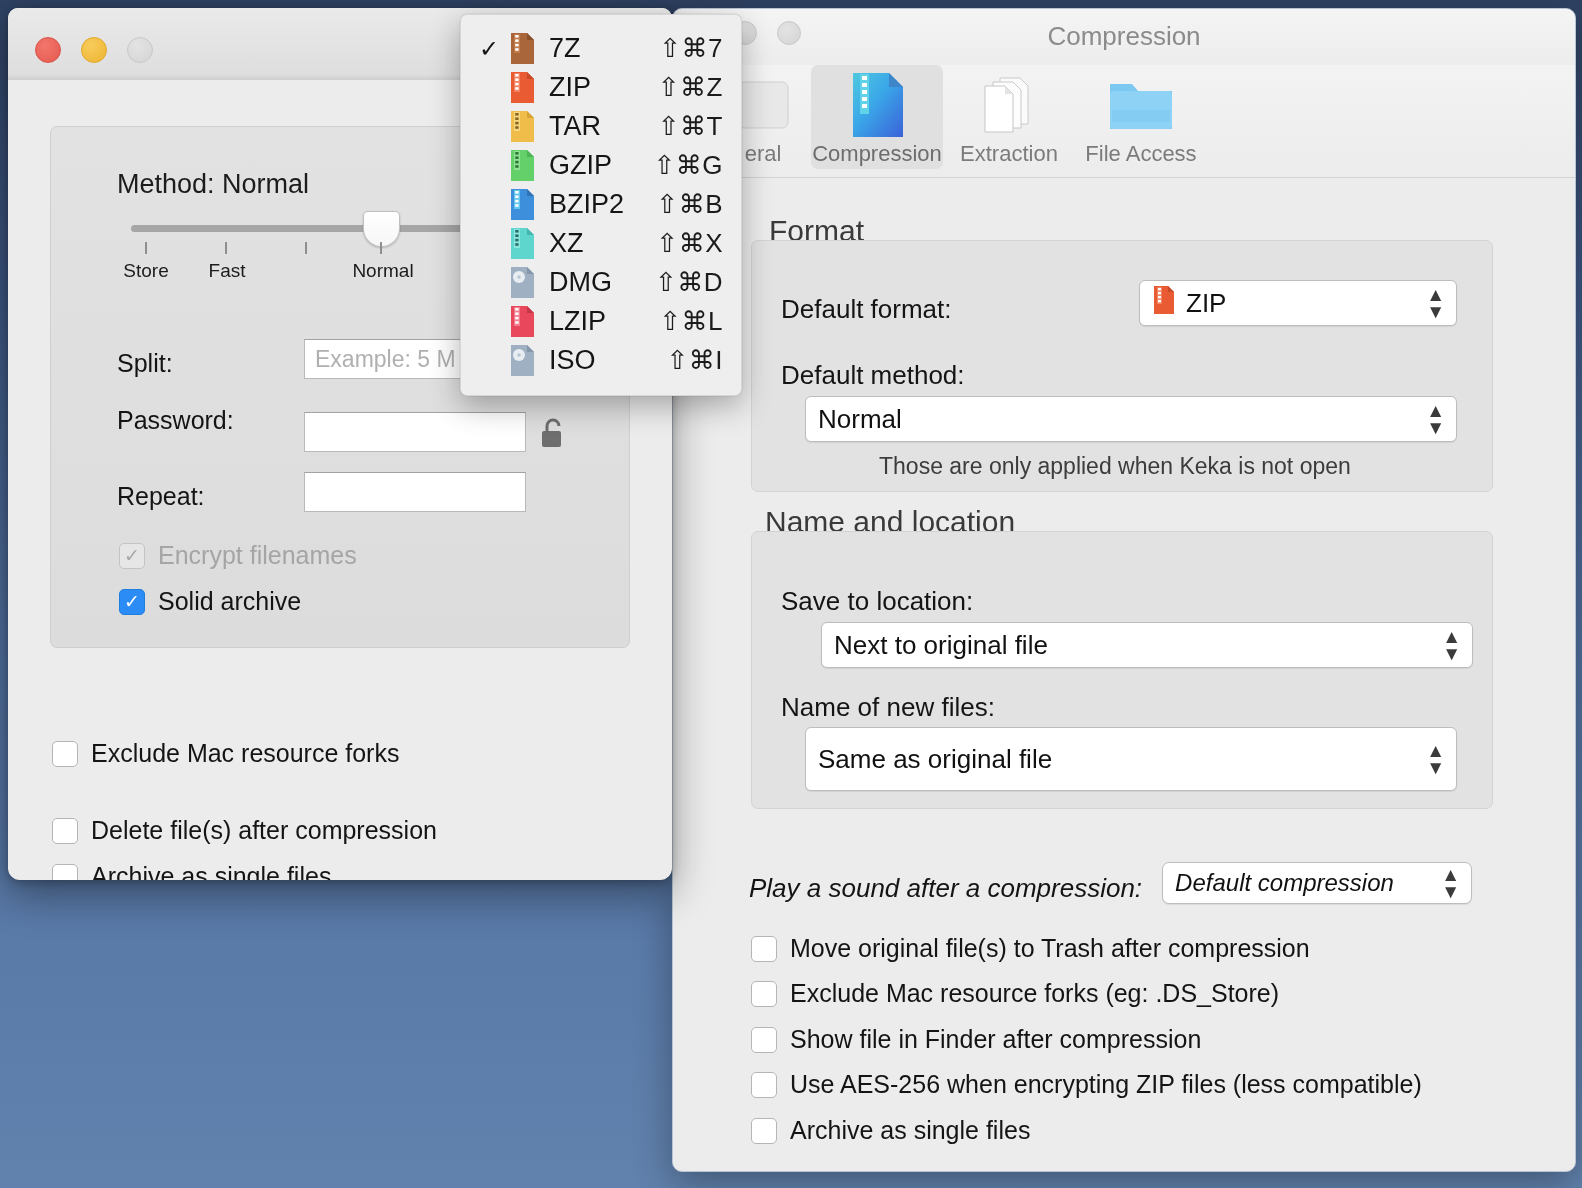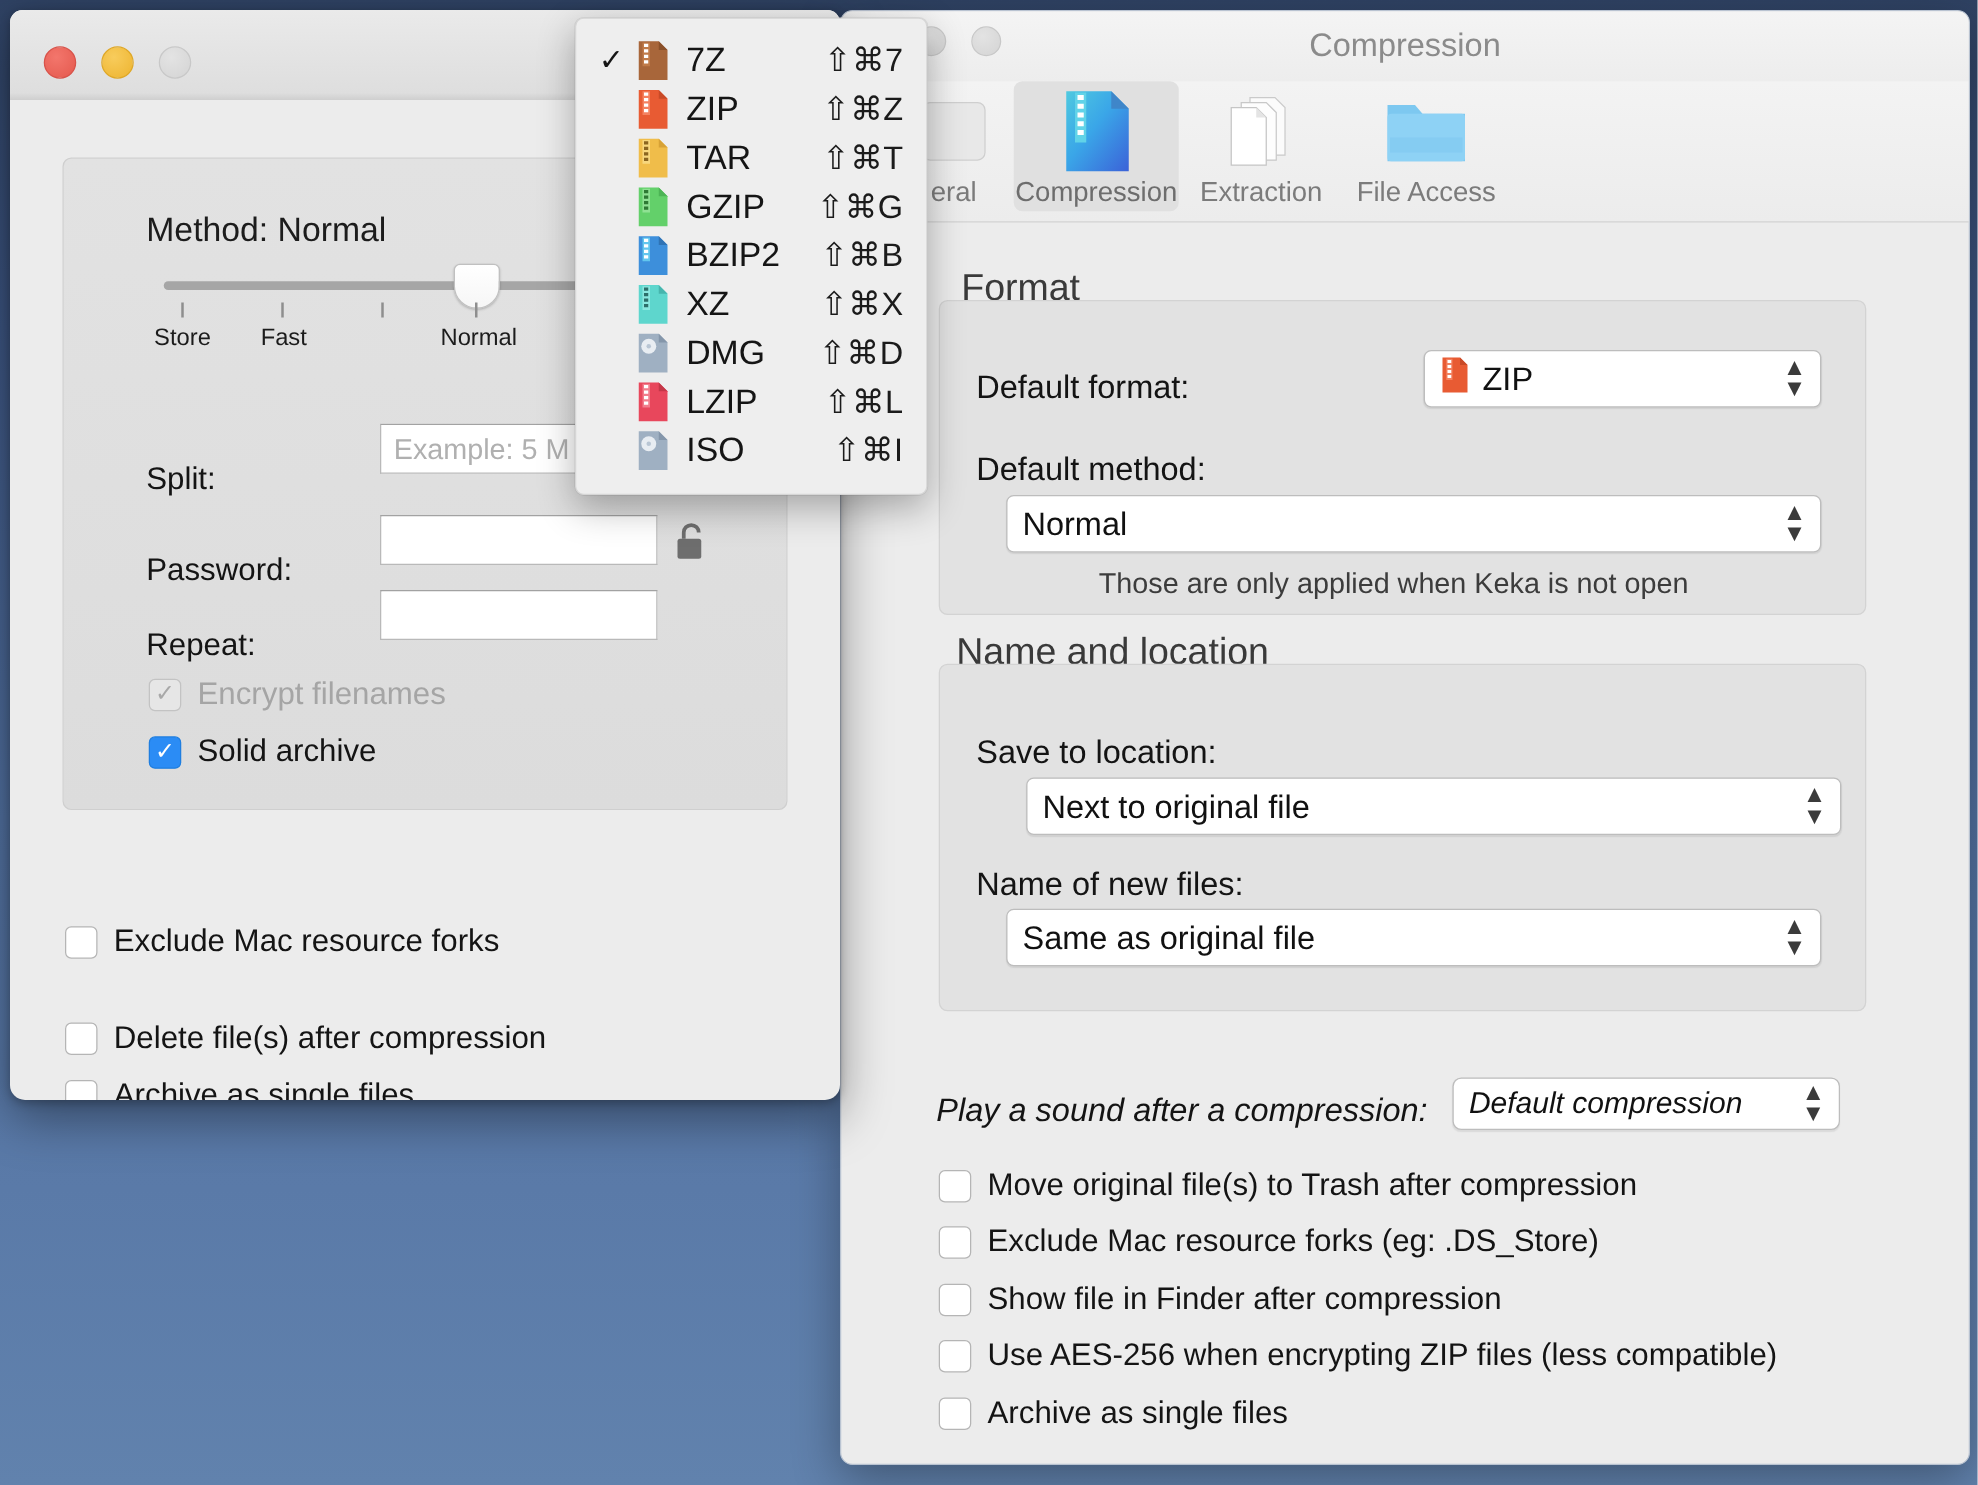--- a/index.html
+++ b/index.html
@@ -47,21 +47,21 @@
     border:1px solid #c0c0c0;
     border-radius:5px 5px 50% 50%;
     box-shadow:0 1px 2px rgba(0,0,0,.22);
   }
   .ticks{position:relative;height:14px;margin-top:10px;}
   .tick{position:absolute;top:0;width:2px;height:12px;background:#8e8e8e;}
   .tick-labels{position:relative;height:24px;margin-top:4px;}
   .tick-label{position:absolute;top:0;font-size:19px;color:#1c1c1c;transform:translateX(-50%);}
 
   .row{position:absolute;display:flex;align-items:center;}
-  .field-label{font-size:25px;color:#141414;margin-top:20px;}
+  .field-label{font-size:25px;color:#141414;}
   .text-input{
     background:#fff;border:1px solid #b9b9b9;border-top-color:#a2a2a2;
     box-sizing:border-box;font-size:23px;color:#111;padding:0 10px;
     font-family:"Liberation Sans",sans-serif;
   }
   .text-input::placeholder{color:#b0b0b0;}
 
   .chk-row{position:absolute;display:flex;align-items:center;gap:13px;}
   .chkbox{
     width:26px;height:26px;border-radius:5px;background:#fff;
@@ -271,21 +271,21 @@
       <div class="sel-label" style="left:108px;top:408px;">Save to location:</div>
       <div class="popup" style="left:148px;top:444px;width:652px;height:46px;">
         <span>Next to original file</span>
         <span class="stepper">
             <span>▲</span>
             <span>▼</span>
           </span>
       </div>
 
       <div class="sel-label" style="left:108px;top:514px;">Name of new files:</div>
-      <div class="popup" style="left:132px;top:549px;width:652px;height:46px;">
+      <div class="popup" style="left:132px;top:549px;width:652px;height:64px;">
         <span>Same as original file</span>
         <span class="stepper">
             <span>▲</span>
             <span>▼</span>
           </span>
       </div>
 
       <div class="sound-row" style="left:76px;top:684px;">
         <span class="sound-label">Play a sound after a compression:</span>
         <span class="popup small" style="position:relative;left:0;top:0;width:310px;height:42px;padding-right:40px;">
@@ -350,21 +350,21 @@
             <span class="tick-label" style="left:96px;">Fast</span>
             <span class="tick-label" style="left:252px;">Normal</span>
           </div>
         </div>
 
         <div class="row" style="left:66px;top:222px;width:470px;">
           <span class="field-label">Split:</span>
         </div>
         <input class="text-input" style="position: absolute; left: 253px; top: 212px; width: 266px; height: 40px;" placeholder="Example: 5 M">
 
-        <div class="row" style="left:66px;top:295px;">
+        <div class="row" style="left:66px;top:279px;">
           <span class="field-label">Password:</span>
         </div>
         <input type="password" class="text-input" style="position: absolute; left: 253px; top: 285px; width: 222px; height: 40px;">
         <span class="lock-icon" style="position:absolute;left:488px;top:289px;">
           <svg width="28" height="34" viewBox="0 0 28 34">
             <path d="M8 15 V10 a6 6 0 0 1 12 0" fill="none" stroke="#6e6e6e" stroke-width="3"></path>
             <rect x="3" y="15" width="19" height="16" rx="2" fill="#6e6e6e"></rect>
           </svg>
         </span>
 

